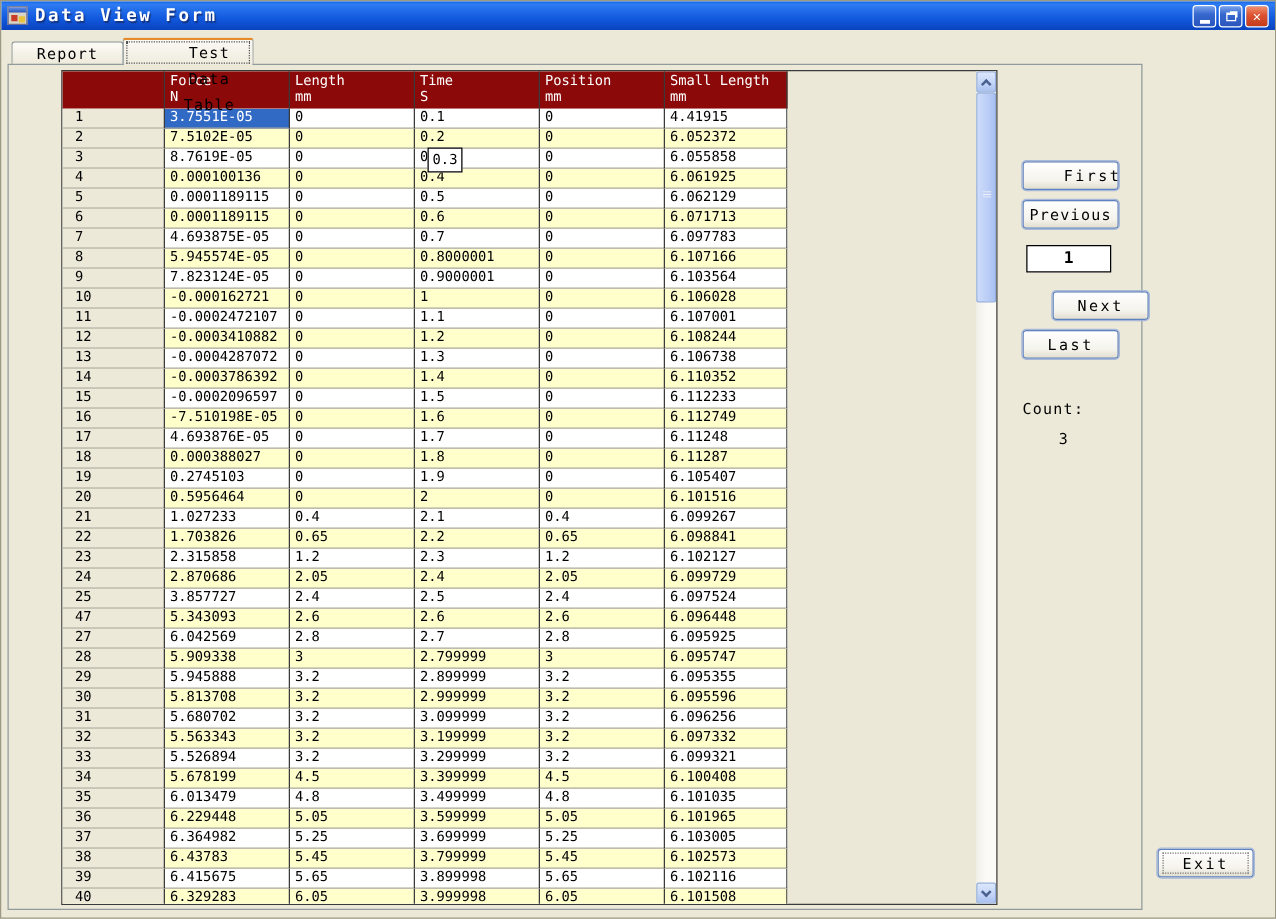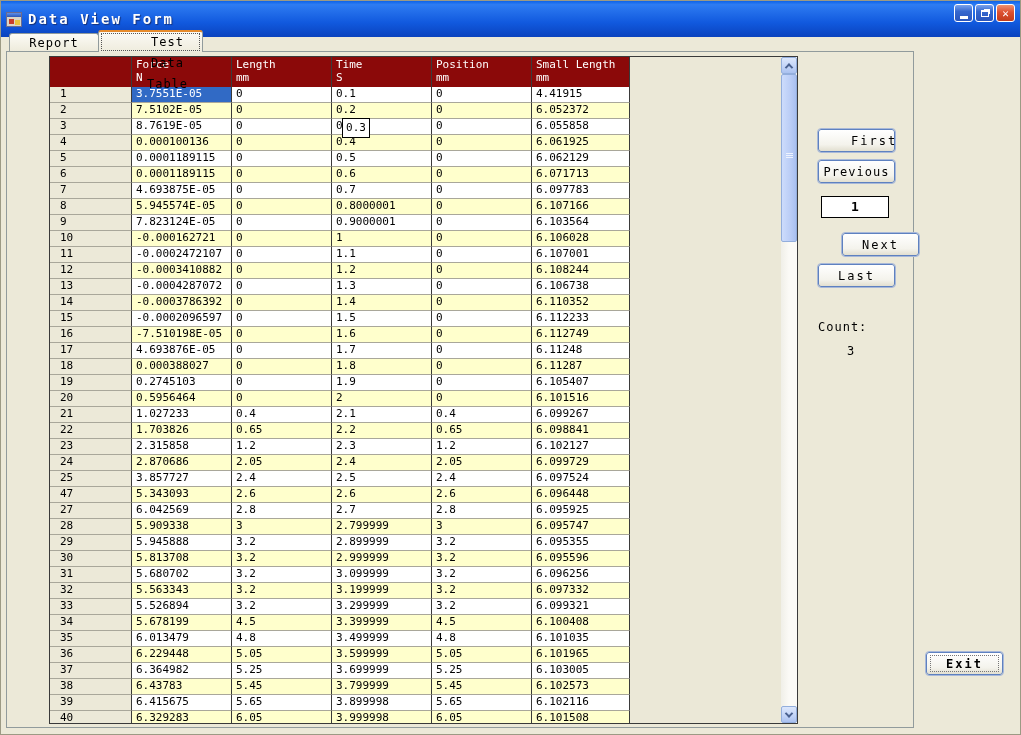--- a/index.html
+++ b/index.html
@@ -6,21 +6,21 @@
   html,body { width: 1021px; height: 735px; overflow: hidden; }
   body {
     position: relative;
     background: #ECE9D8;
     font-family: "DejaVu Sans Mono", "Liberation Mono", monospace;
     border: 1px solid #9C9A84;
   }
 
   
   .titlebar {
-    position: absolute; left: 0; top: 0; right: 0; height: 36px;
+    position: absolute; left: 0; top: 0; right: 0; height: 23px;
     background: linear-gradient(180deg, #0D63E8 0%, #2E7CF2 10%, #1159DE 60%, #0A43BE 100%);
     display: flex; align-items: center;
   }
   .app-icon {
     width: 16px; height: 15px; margin: 0 6px 0 5px;
     background: #D9D5C6; border: 1px solid #6B6B8F; position: relative;
   }
   .app-icon::before { content:""; position:absolute; left:0; top:0; right:0; height:4px; background:linear-gradient(180deg,#5E8FE8,#2B55B8); }
   .app-icon::after {
     content:""; position:absolute; left:2px; top:6px; width:5px; height:5px;
@@ -123,21 +123,21 @@
     border:1px solid #5E81C0; outline:1px solid #A8B8D8;
     background:linear-gradient(180deg,#FFFFFF 0%, #F4F3EC 70%, #E2DFD0 100%);
     font-family:"DejaVu Sans Mono","Liberation Mono",monospace;
     font-size:12px; letter-spacing:2px; color:#000; text-align:center; cursor:default;
     z-index:4;
   }
   .btn-first    { left:817px; top:128px;padding-left:32px; }
   .btn-previous { left:817px; top:159px; letter-spacing:1px; }
   .btn-next     { left:817px; top:232px;margin-left:24px; }
   .btn-last     { left:817px; top:263px; }
-  .btn-exit     { left:925px; top:651px; z-index:2; position:absolute;font-weight:bold; }
+  .btn-exit     { left:925px; top:678px; z-index:2; position:absolute; }
   .btn-exit .inner { position:absolute; left:3px; top:2px; right:3px; bottom:2px; border:1px dotted #777; pointer-events:none; }
   .mnemonic::first-letter { text-decoration: underline; }
 
   .page-box {
     position:absolute; left:820px; top:195px; width:68px; height:22px;
     background:#fff; border:1px solid #000; text-align:center;
     font-size:13px; font-weight:bold; line-height:20px; z-index:4;
   }
   .count-label { position:absolute; left:817px; top:319px; font-size:12px; letter-spacing:1px; z-index:4; }
   .count-value { position:absolute; left:846px; top:343px; font-size:12px; z-index:4; }

